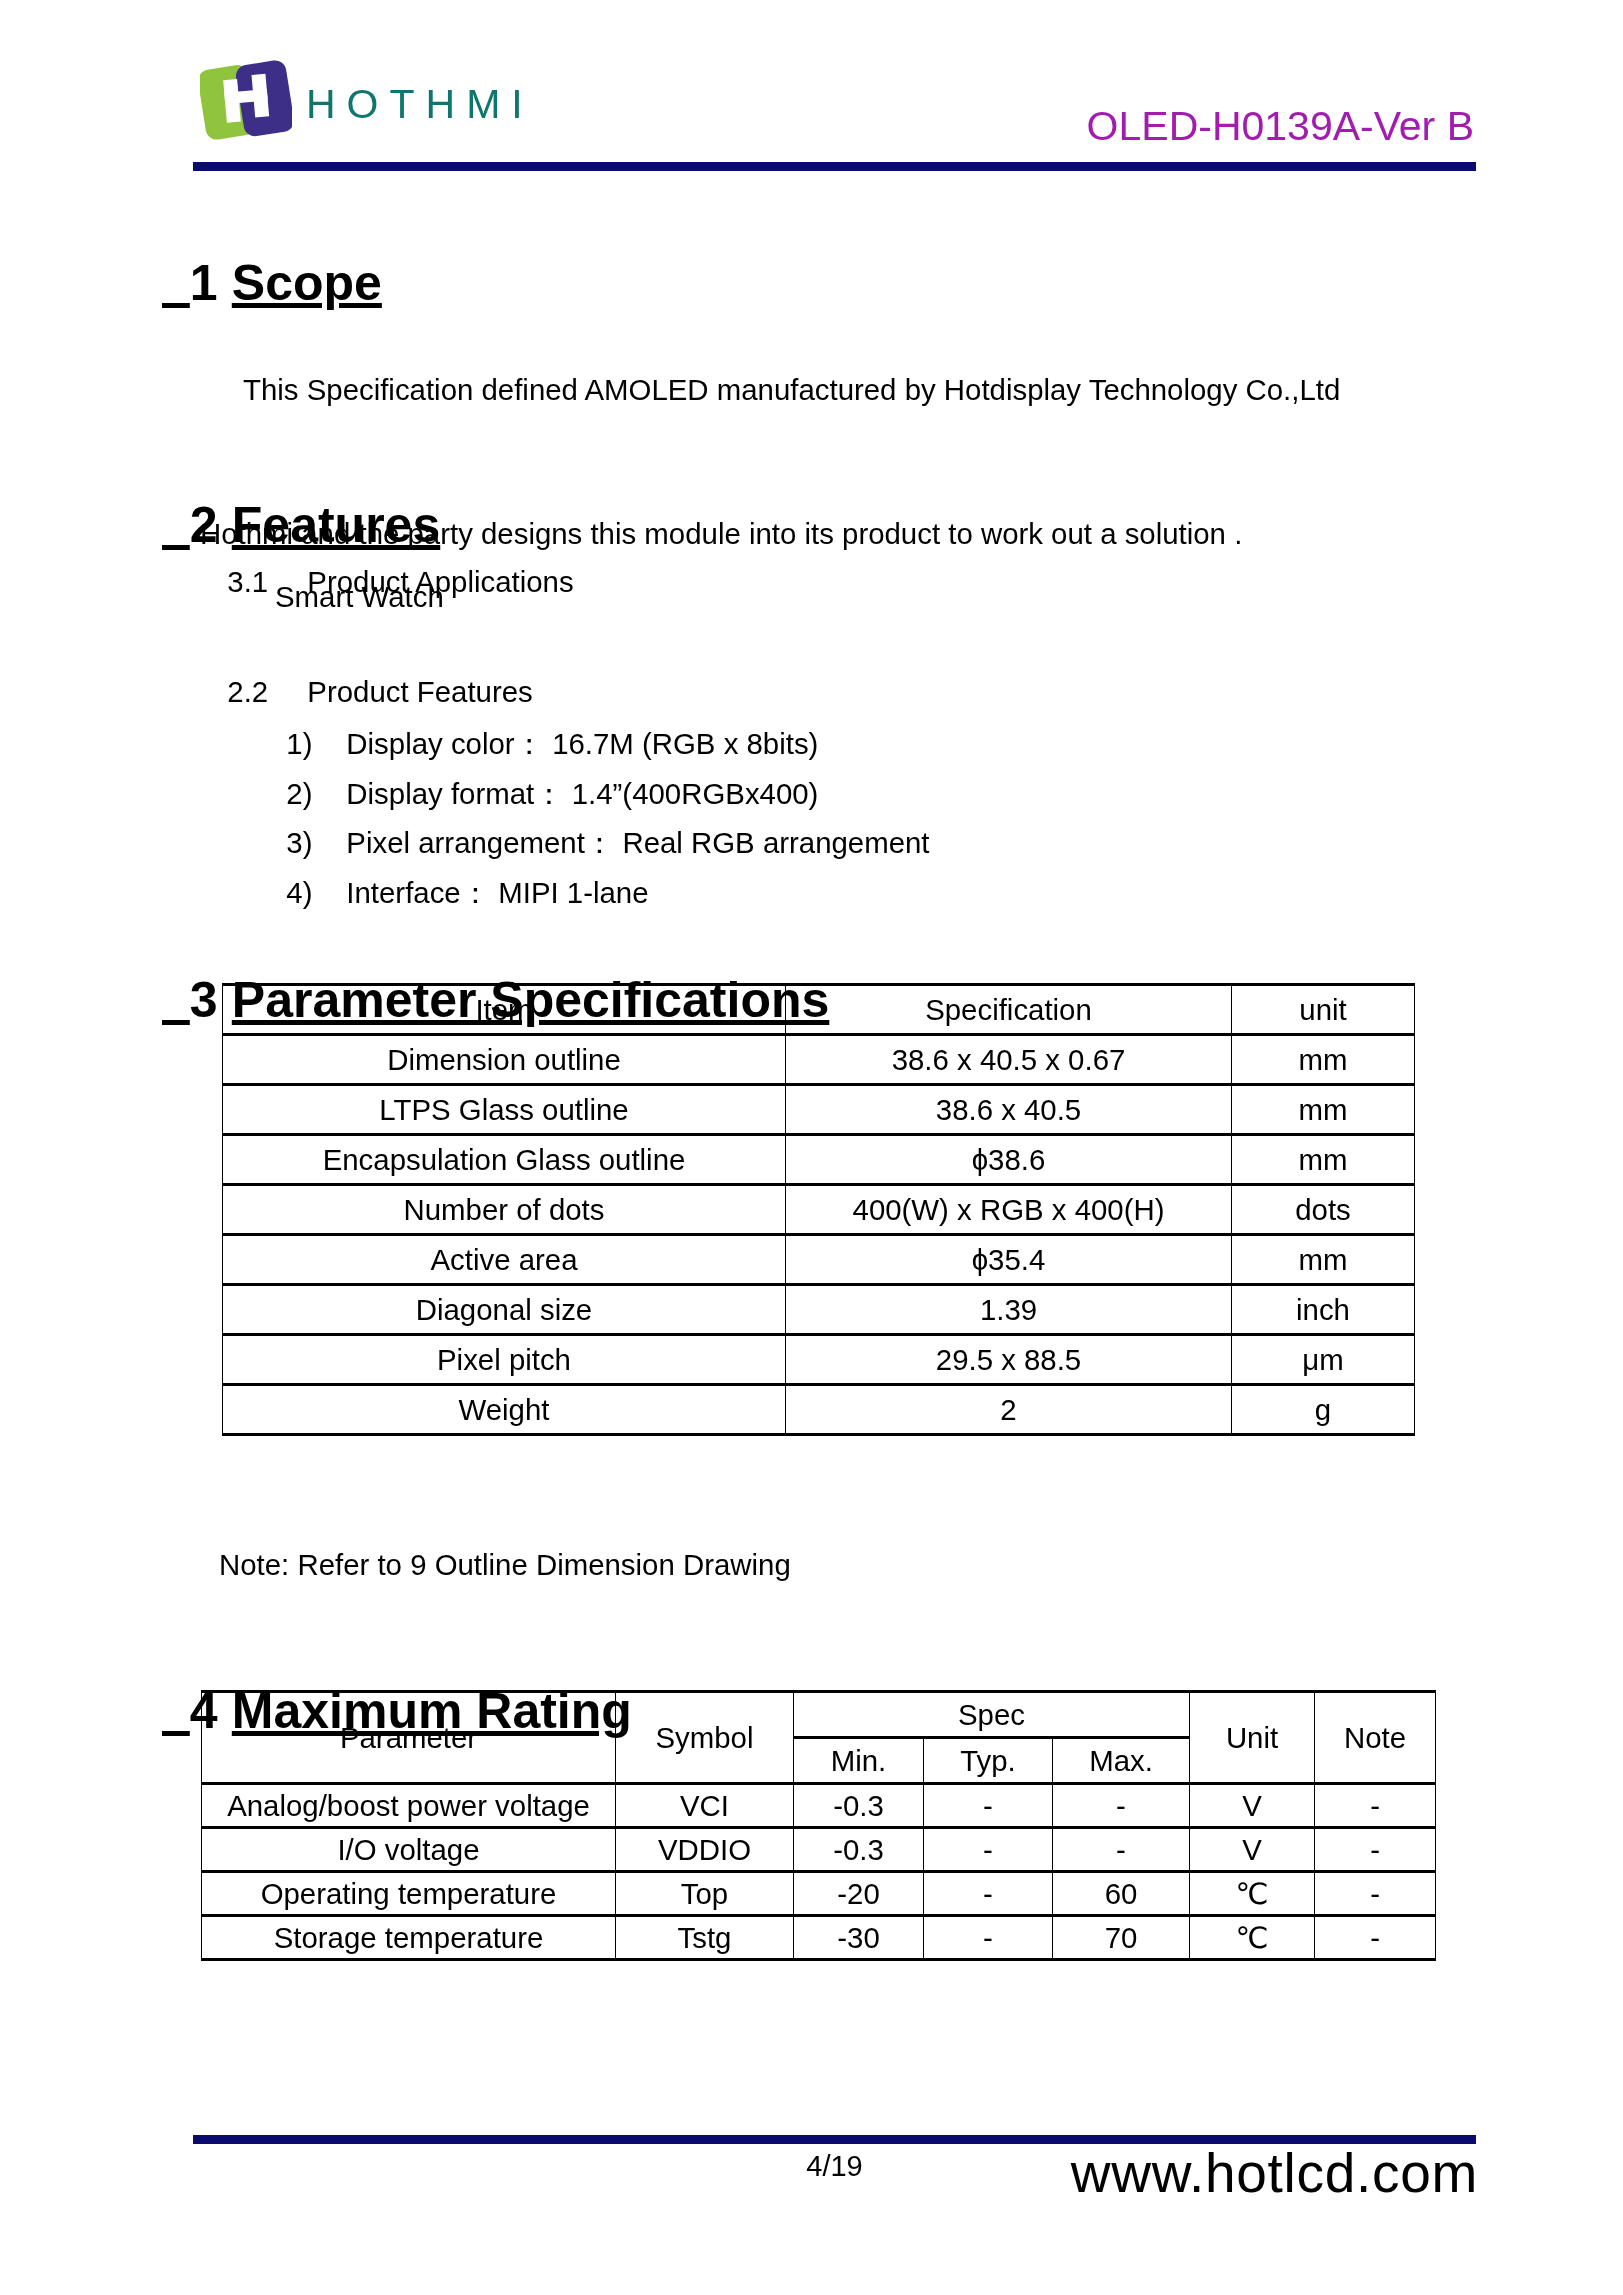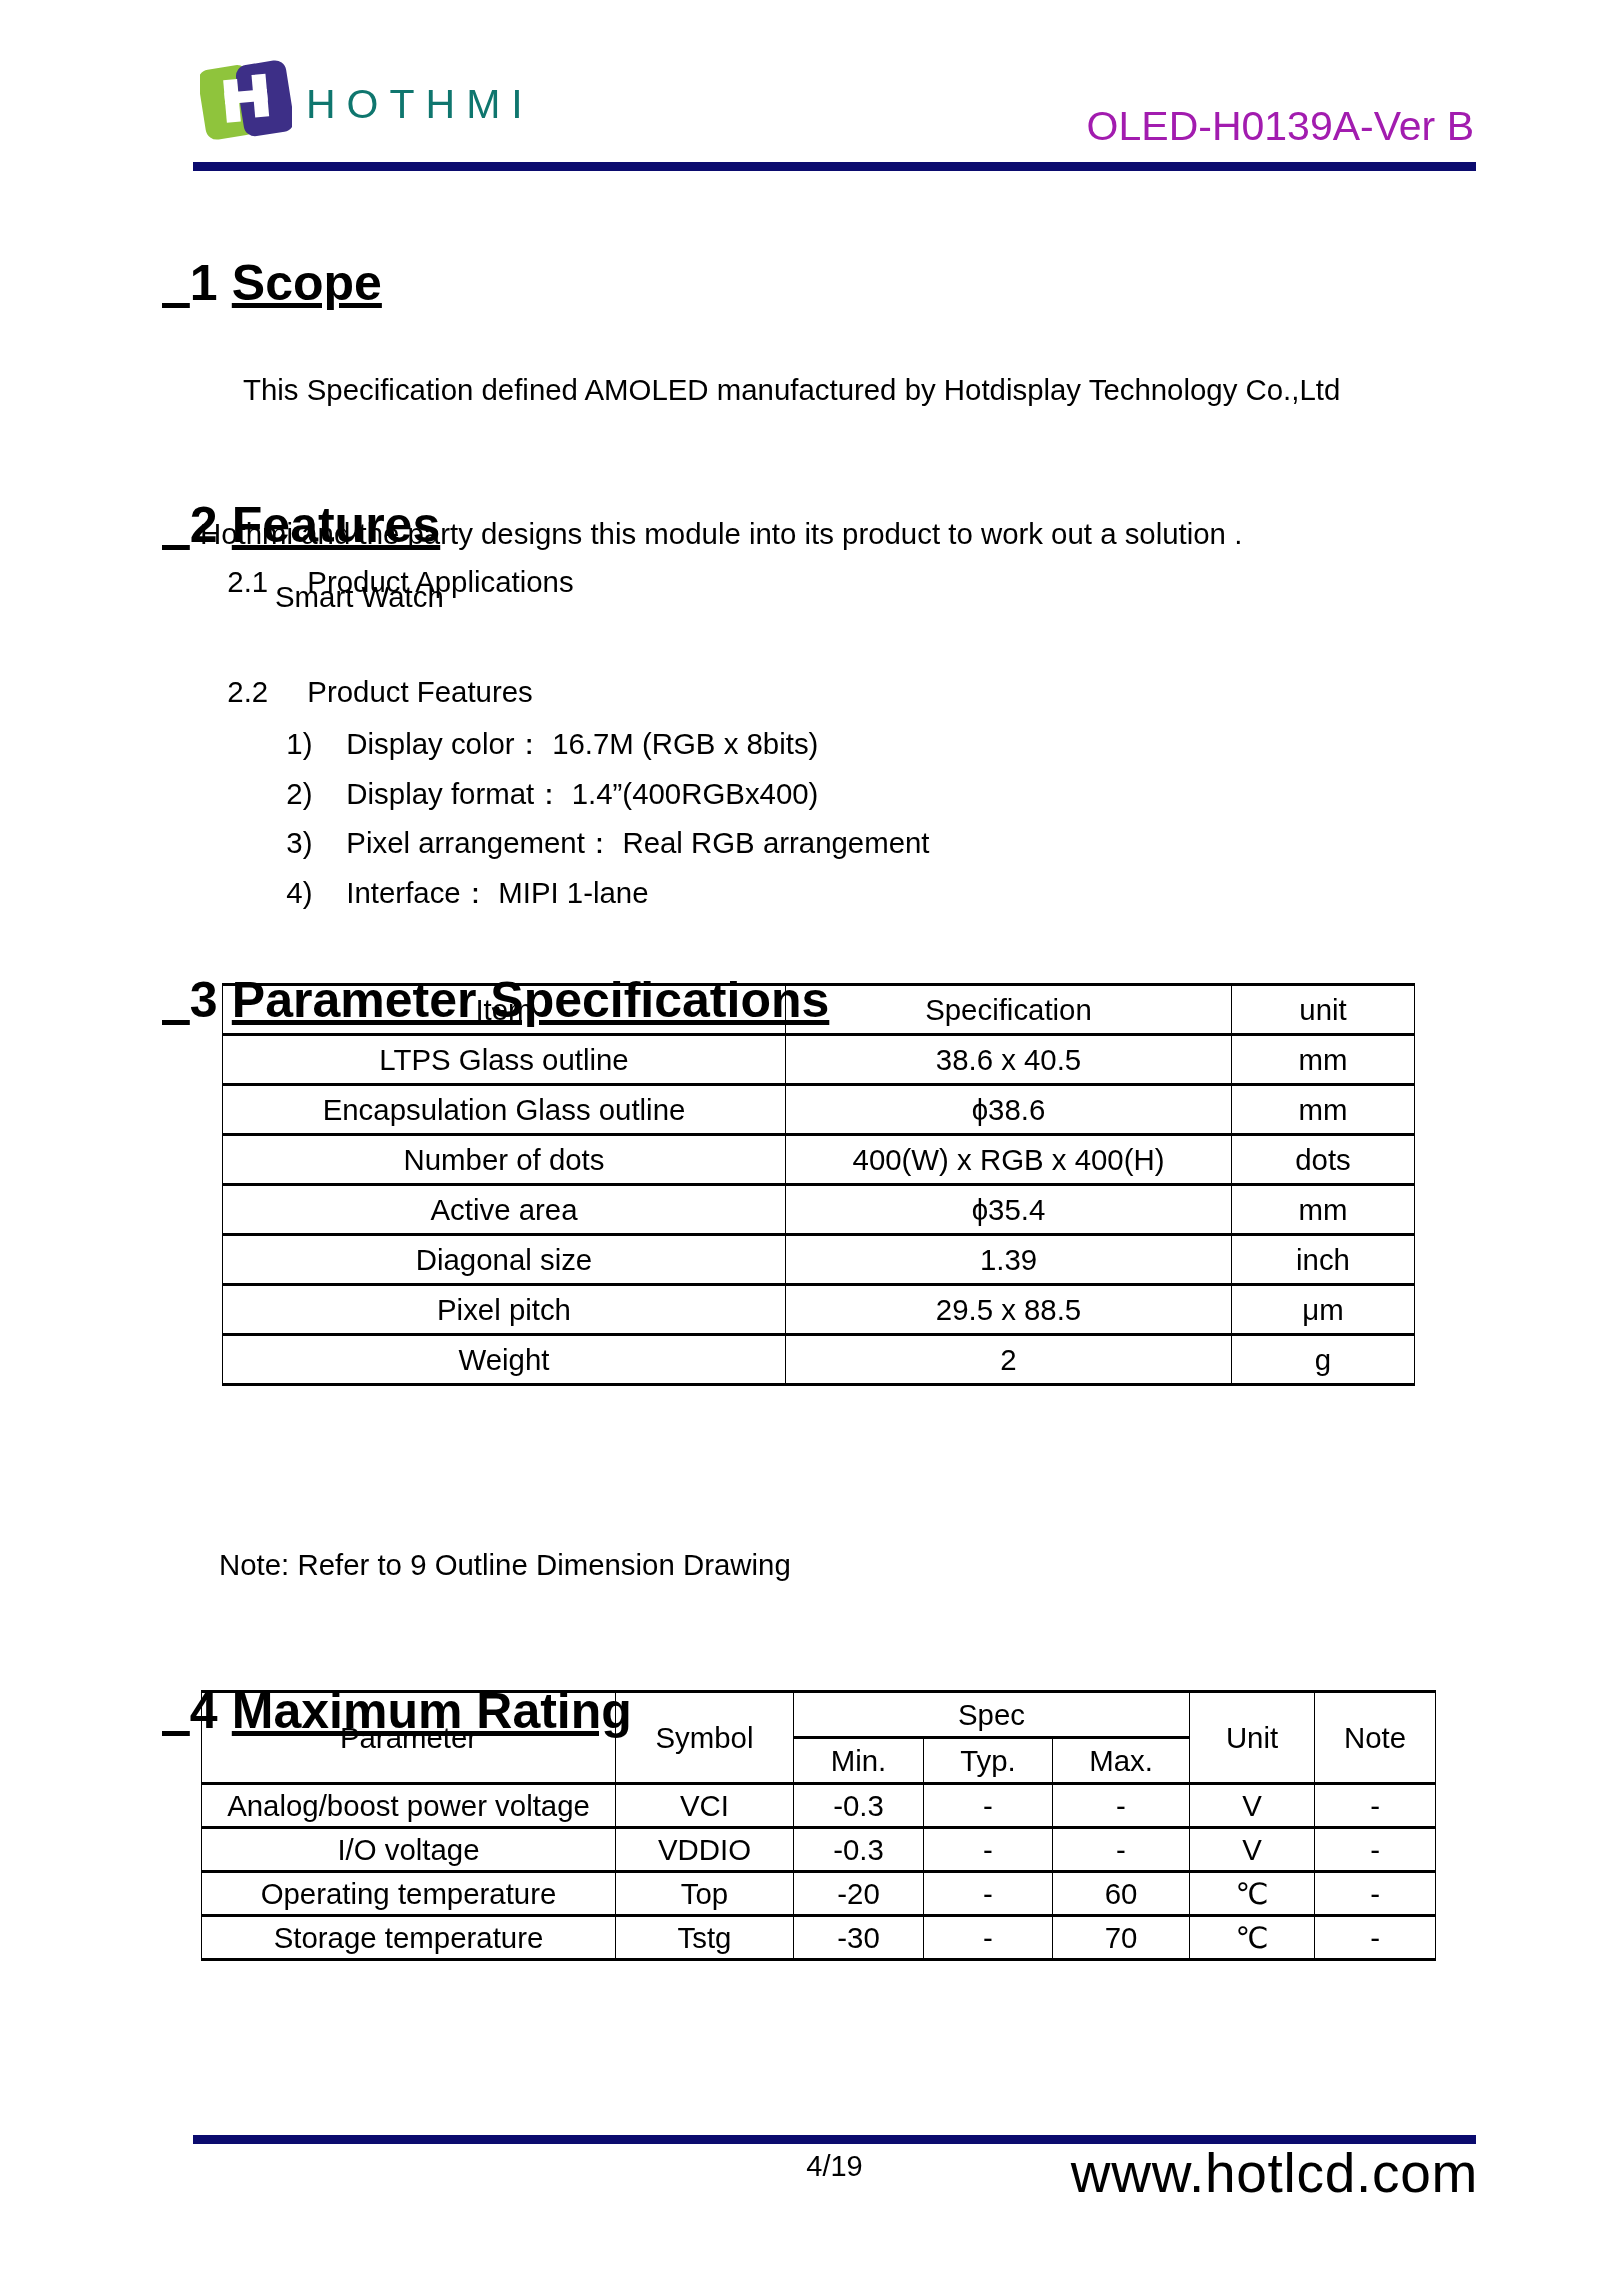--- a/index.html
+++ b/index.html
@@ -77,21 +77,21 @@
 <div class="abs body-text para">
   <div class="line first">This Specification defined AMOLED manufactured by Hotdisplay Technology Co.,Ltd</div>
   <div class="line">Hothmi and the party designs this module into its product to work out a solution .</div>
 </div>
 
 <div class="abs h1" style="top:438px;">
   <span class="h1-num">2</span><span>Features</span>
 </div>
 
 <div class="abs body-text sub-head" style="top:531px;">
-  <span class="sub-num">2.1</span><span>Product Applications</span>
+  <span class="sub-num">3.1</span><span>Product Applications</span>
 </div>
 <div class="abs body-text" style="left:275px;top:580px;">Smart Watch</div>
 
 <div class="abs body-text sub-head" style="top:641px;">
   <span class="sub-num">2.2</span><span>Product Features</span>
 </div>
 
 <div class="abs body-text feature-item" style="top:691px;">
   <span class="item-num">1)</span><span>Display color： 16.7M (RGB x 8bits)</span>
 </div>
@@ -113,20 +113,25 @@
   <colgroup>
       <col style="width:563px">
       <col style="width:446px">
       <col style="width:183px">
     </colgroup>
   <tbody>
       <tr style="height:50px">
     <td class="hdr">Item</td>
     <td class="hdr">Specification</td>
     <td class="hdr">unit</td>
+  </tr>
+  <tr style="height:50px">
+    <td>Dimension outline</td>
+    <td>38.6 x 40.5 x 0.67</td>
+    <td>mm</td>
   </tr>
   <tr style="height:50px">
     <td>LTPS Glass outline</td>
     <td>38.6 x 40.5</td>
     <td>mm</td>
   </tr>
   <tr style="height:50px">
     <td>Encapsulation Glass outline</td>
     <td>ϕ38.6</td>
     <td>mm</td>

